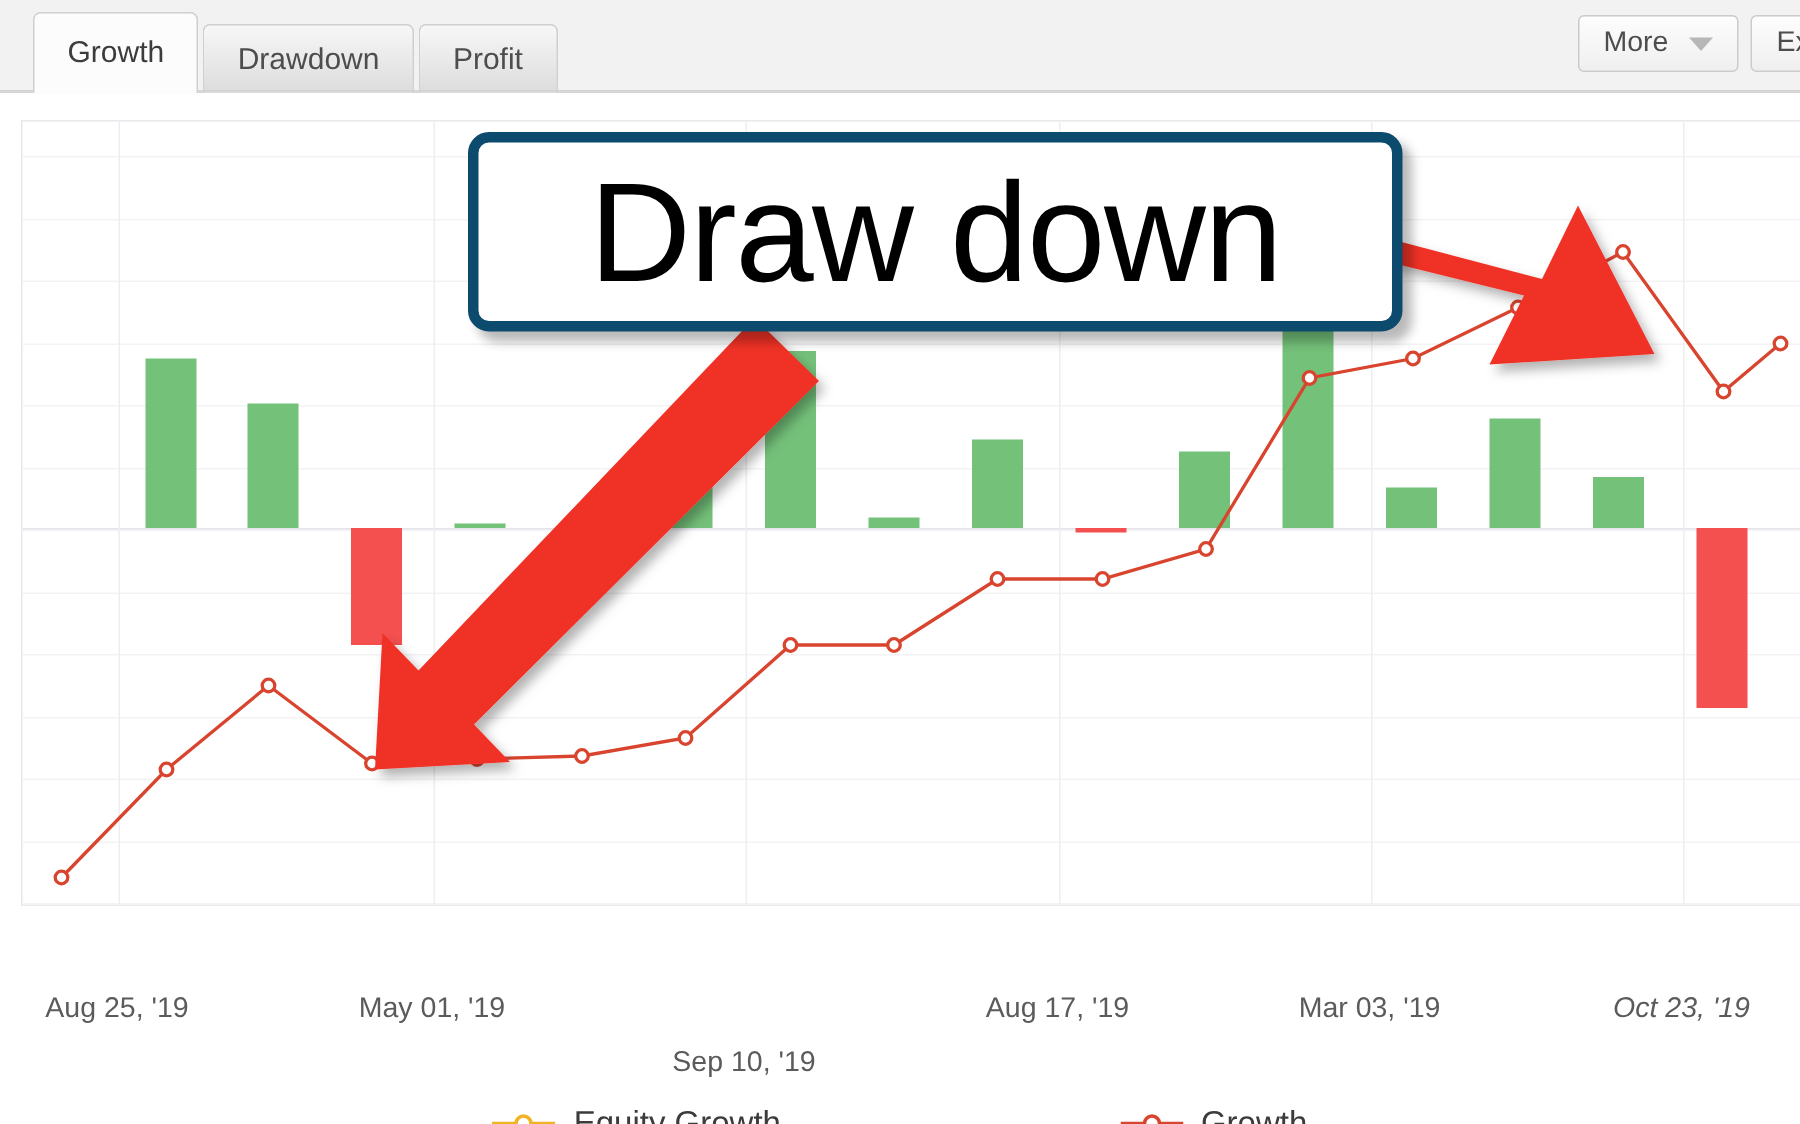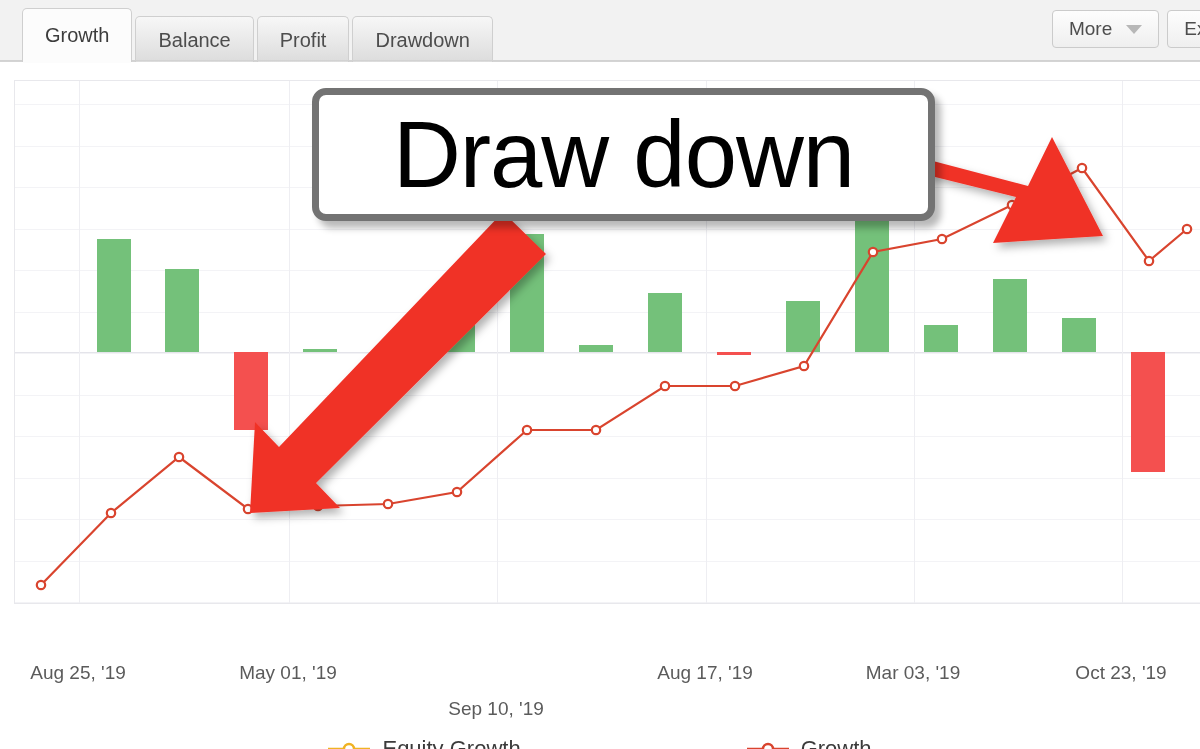--- a/index.html
+++ b/index.html
@@ -95,46 +95,43 @@
     position:absolute; left:0; top:665px; width:1200px; height:44px;
     display:flex; justify-content:center; align-items:center; gap:226px;
   }
   .legend-item { display:flex; align-items:center; gap:12px; cursor:pointer; }
   .legend-label { font-size:22px; color:#3b3b3b; }
 
   
   #callout {
     position:absolute; left:312px; top:88px; width:623px; height:133px;
     background:#fff;
-    border:7px solid #737373;
+    border:7px solid #0c4a6e;
     border-radius:14px;
     display:flex; align-items:center; justify-content:center;
     box-shadow:6px 7px 7px rgba(0,0,0,.28);
     z-index:40;
   }
   #callout-text { font-size:94px; color:#000; letter-spacing:-1px; line-height:1; white-space:nowrap; }
 
   #arrows { position:absolute; left:0; top:0; width:1200px; height:749px; z-index:35; pointer-events:none; }
 </style>
 </head>
 <body>
 
 <div id="tabbar">
   <div class="tabs">
     <div class="tab active">
       <span>Growth</span>
     </div>
     <div class="tab">
-      <span>Balance</span>
+      <span>Drawdown</span>
     </div>
     <div class="tab">
       <span>Profit</span>
-    </div>
-    <div class="tab">
-      <span>Drawdown</span>
     </div>
   </div>
 
   <div class="topright">
     <div class="btn">
       <span>More</span>
       <span class="caret"></span>
     </div>
     <div class="btn" id="export-button">
       <span>Exp</span>
@@ -211,21 +208,21 @@
         </g>
     </svg>
   </div>
 
   <div id="xaxis">
       <div class="xlab" style="left: 78px; transform: translateX(-50%);">Aug 25, '19</div>
       <div class="xlab" style="left: 288px; transform: translateX(-50%);">May 01, '19</div>
       <div class="xlab" style="left: 496px; transform: translateX(-50%); margin-top: 36px;">Sep 10, '19</div>
       <div class="xlab" style="left: 705px; transform: translateX(-50%);">Aug 17, '19</div>
       <div class="xlab" style="left: 913px; transform: translateX(-50%);">Mar 03, '19</div>
-      <div class="xlab" style="left: 1121px; transform: translateX(-50%);">Oct 23, '19</div>
+      <div class="xlab" style="left: 1121px; transform: translateX(-50%); font-style: italic;">Oct 23, '19</div>
     </div>
 
   <div id="legend">
     <div class="legend-item">
       <svg width="42" height="16">
         <line x1="0" y1="8" x2="42" y2="8" stroke="#f0b323" stroke-width="2.4"></line>
         <circle cx="21" cy="8" r="5" fill="#ffffff" stroke="#f0b323" stroke-width="2.4"></circle>
       </svg>
       <span class="legend-label">Equity Growth</span>
     </div>

